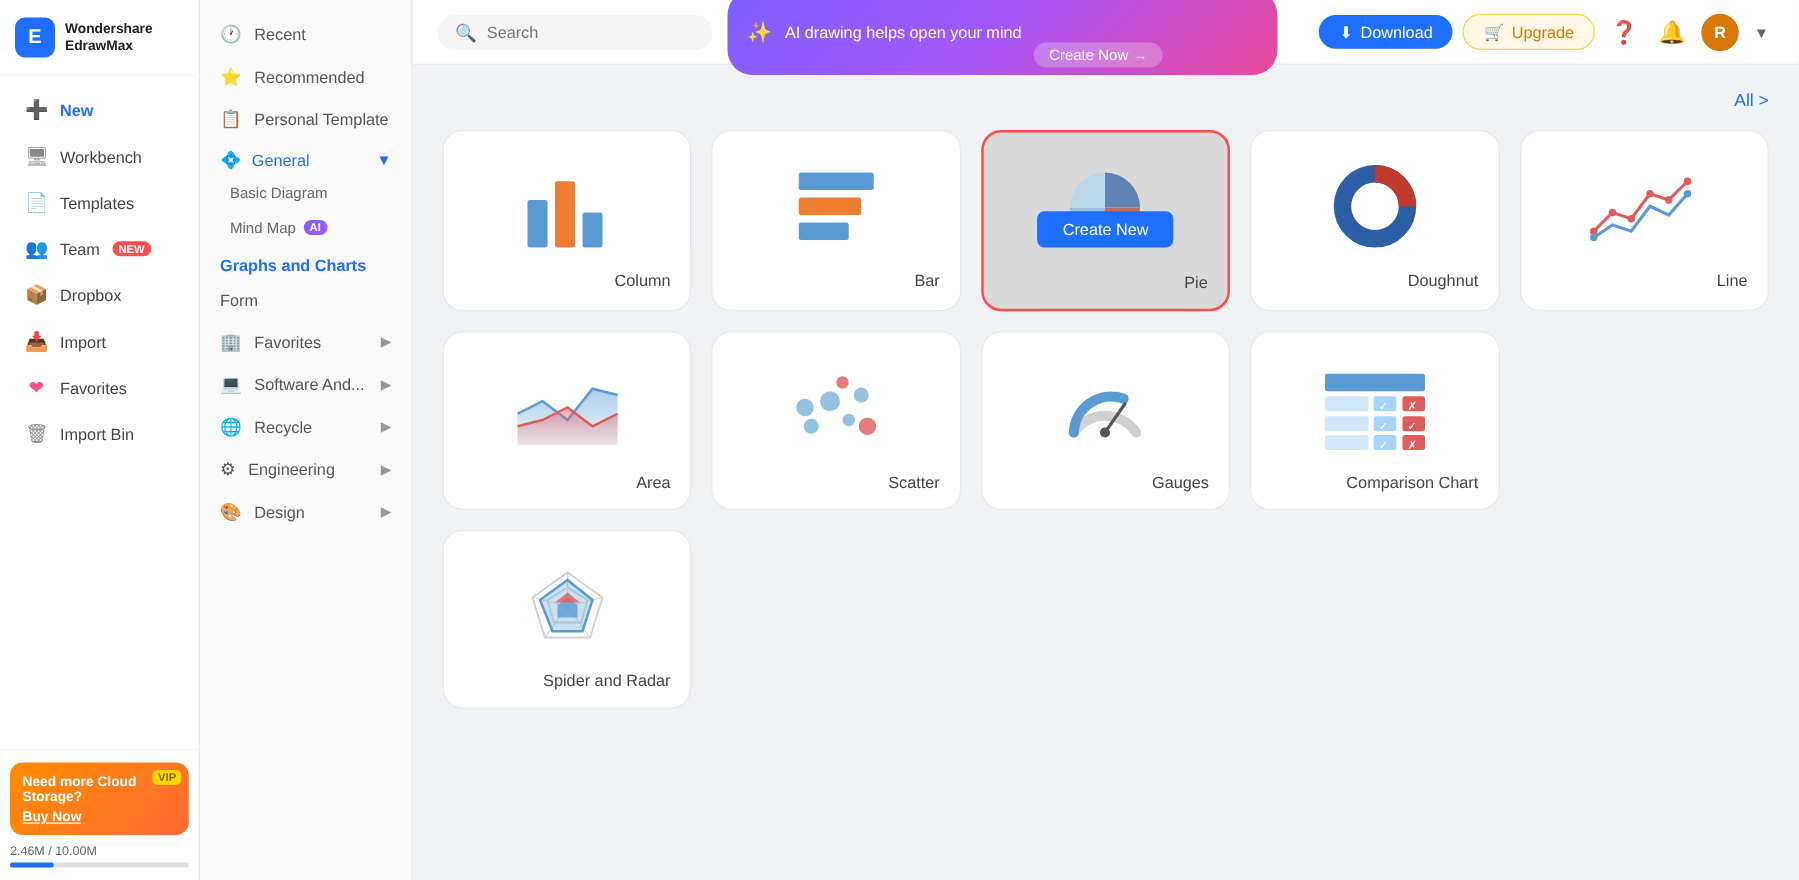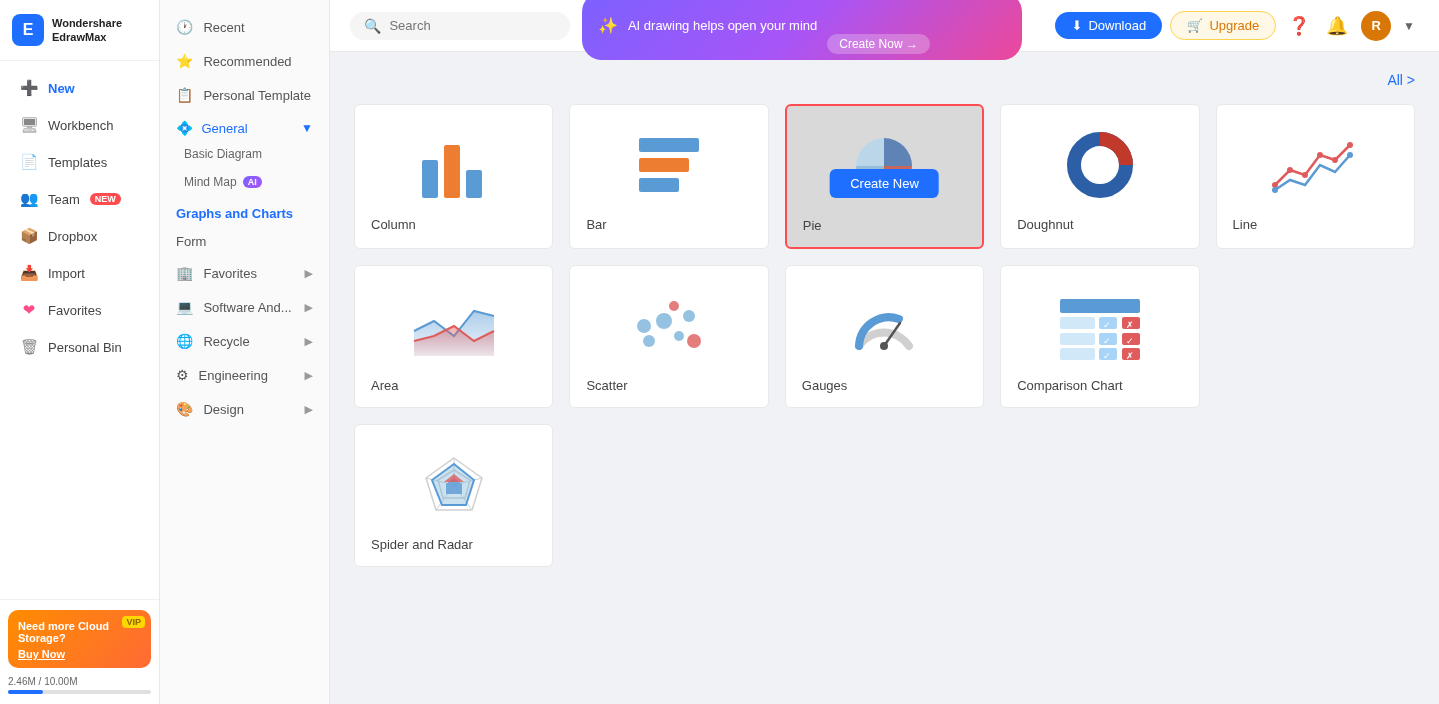--- a/index.html
+++ b/index.html
@@ -271,26 +271,26 @@
 
     
     .chart-grid {
       display: grid;
       grid-template-columns: repeat(5, 1fr);
       gap: 16px;
       margin-bottom: 16px;
     }
     .chart-card {
       background: #fff;
-      border-radius: 6px;
+      border-radius: 16px;
       border: 1px solid #e8e8e8;
       padding: 20px 16px 14px;
       display: flex;
       flex-direction: column;
-      align-items: flex-start;
+      align-items: flex-end;
       gap: 12px;
       cursor: pointer;
       transition: box-shadow 0.2s;
     }
     .chart-card.selected {
       border: 2px solid #ff4d4f;
       background: #d9d9d9;
       position: relative;
     }
     .chart-card-label {
@@ -370,21 +370,21 @@
     <div class="sidebar-item">
       <span class="sidebar-item-icon">📥</span>
       <span>Import</span>
     </div>
     <div class="sidebar-item">
       <span class="sidebar-item-icon" style="color:#ff4d88;">❤</span>
       <span>Favorites</span>
     </div>
     <div class="sidebar-item">
       <span class="sidebar-item-icon">🗑</span>
-      <span>Personal Bin</span>
+      <span>Import Bin</span>
     </div>
   </div>
 
   <div class="sidebar-bottom">
     <div class="cloud-banner">
       <span class="vip-badge">VIP</span>
       <div style="font-size:11px; font-weight:600;">Need more Cloud Storage?</div>
       <div class="buy-now">Buy Now</div>
     </div>
     <div class="storage-bar-wrap">

